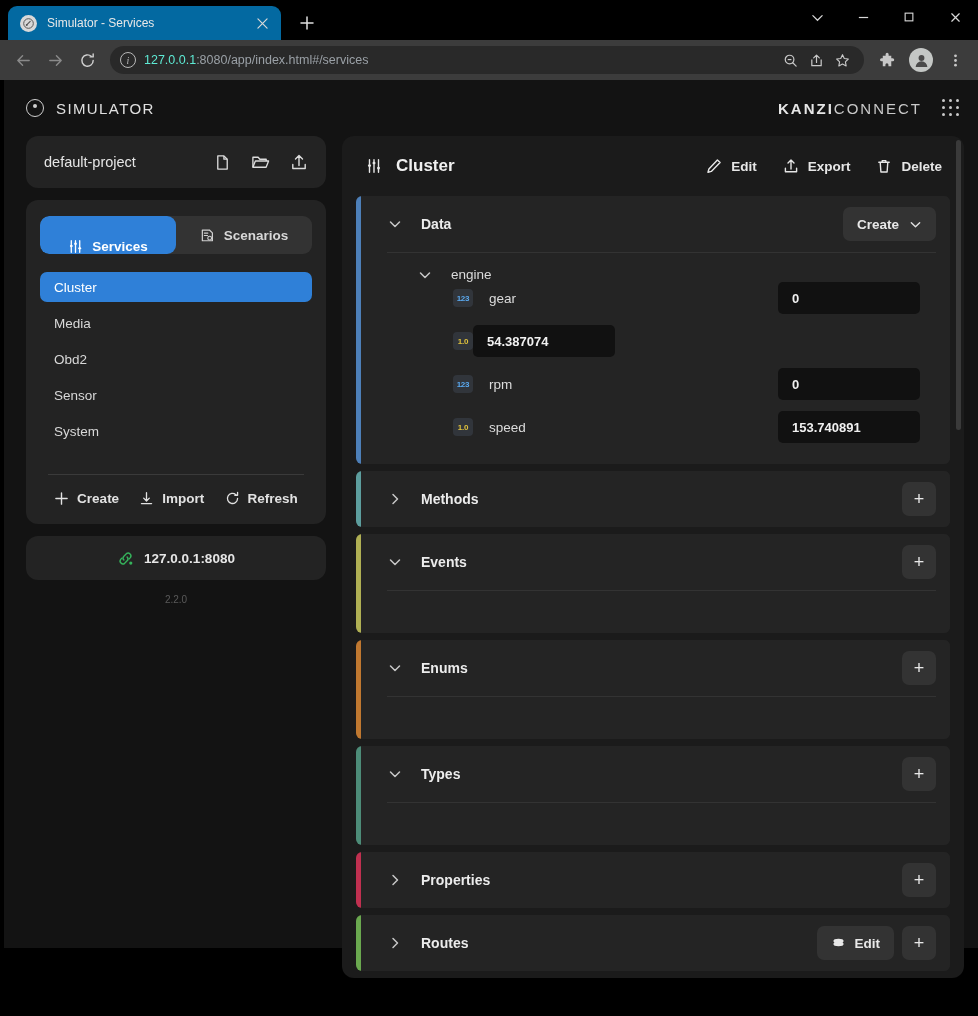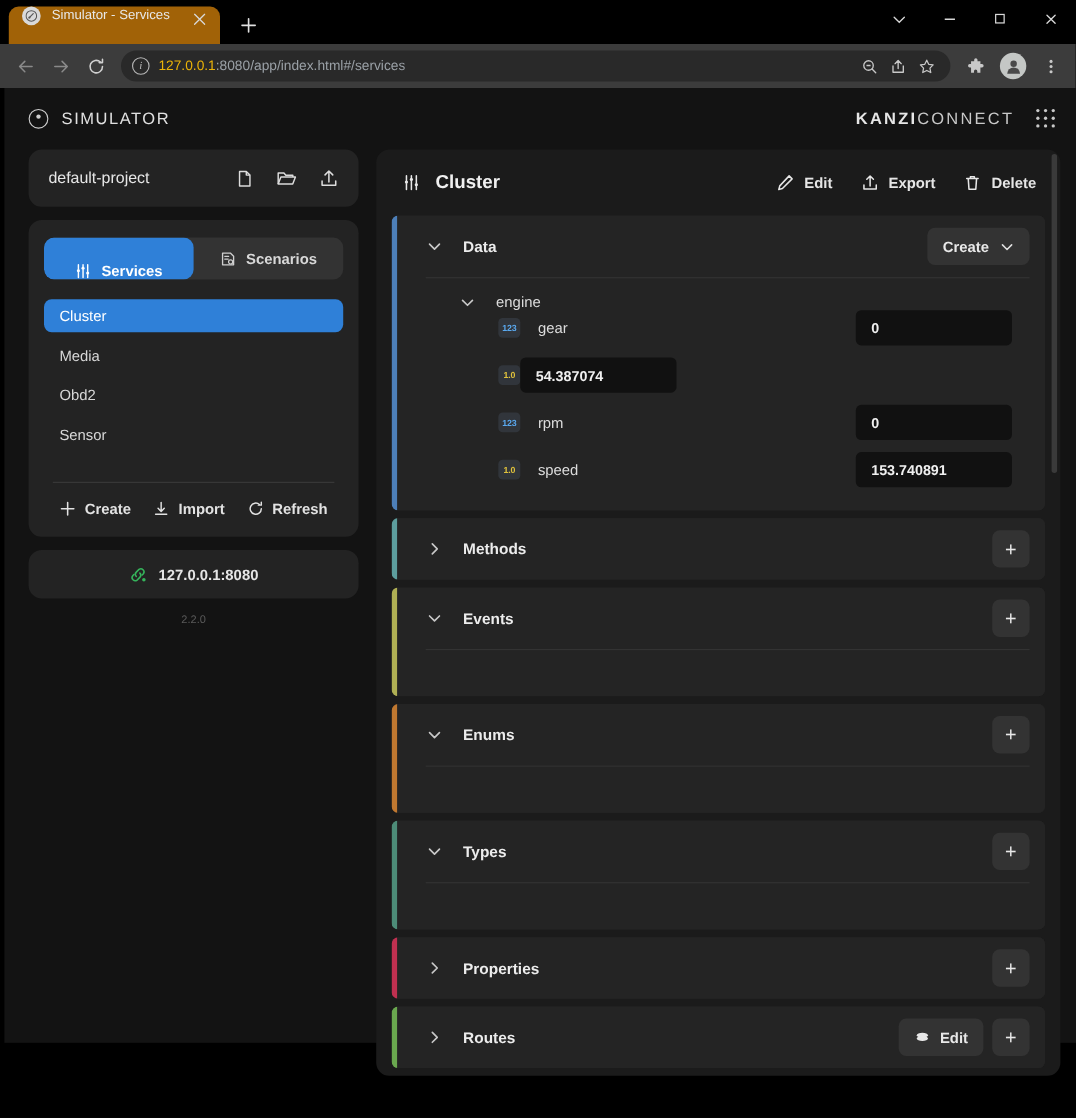--- a/index.html
+++ b/index.html
@@ -9,23 +9,23 @@
     font-family: "Liberation Sans", sans-serif;
     overflow: hidden;
   }
 
   
   .browser-topbar {
     height: 40px; background: #000;
     display: flex; align-items: flex-end; position: relative;
   }
   .tab {
-    margin-left: 8px; width: 192px; height: 34px;
-    background: #a16207; border-radius: 9px 9px 0 0;
-    display: flex; padding: 0 8px 0 12px;
+    margin-left: 8px; width: 273px; height: 34px;
+    background: #0369a1; border-radius: 9px 9px 0 0;
+    display: flex; align-items: center; padding: 0 8px 0 12px;
     position: relative;
   }
   .tab-favicon {
     width: 17px; height: 17px; border-radius: 50%;
     background: #d9d9d9; flex: none;
     display: flex; align-items: center; justify-content: center;
     font-size: 10px; color: #444;
   }
   .tab-title {
     flex: 1; margin-left: 10px; color: #e8e8e8;
@@ -70,21 +70,21 @@
     gap: 8px; min-width: 0;
   }
   .omnibox-icon {
     width: 16px; height: 16px; border-radius: 50%;
     border: 1.2px solid #b8b8b8; color: #b8b8b8;
     font-size: 10px; display: flex; align-items: center;
     justify-content: center; flex: none; font-style: italic;
     font-family: "Liberation Serif", serif;
   }
   .url { font-size: 12.5px; color: #9aa0a6; white-space: nowrap; overflow: hidden; }
-  .url .host { color: #eab308; }
+  .url .host { color: #5eead4; }
   .omni-actions { display: flex; align-items: center; gap: 2px; }
   .toolbar-icons { display: flex; align-items: center; gap: 2px; }
   .avatar-btn {
     width: 24px; height: 24px; border-radius: 50%;
     background: #c4c7c5; display: flex; align-items: center;
     justify-content: center; margin: 0 5px;
   }
 
   
   .app {
@@ -473,20 +473,23 @@
             </div>
           <div class="svc-item">
               <span>Media</span>
             </div>
           <div class="svc-item">
               <span>Obd2</span>
             </div>
           <div class="svc-item">
               <span>Sensor</span>
             </div>
+          <div class="svc-item">
+              <span>System</span>
+            </div>
         </div>
 
         <div class="svc-divider"></div>
 
         <div class="svc-actions">
           <div class="svc-action">
             <span>
               <svg width="15" height="15" viewBox="0 0 16 16">
                   <path d="M8 2 V14 M2 8 H14" stroke="#e2e2e2" stroke-width="1.5" stroke-linecap="round"></path>
                 </svg>

